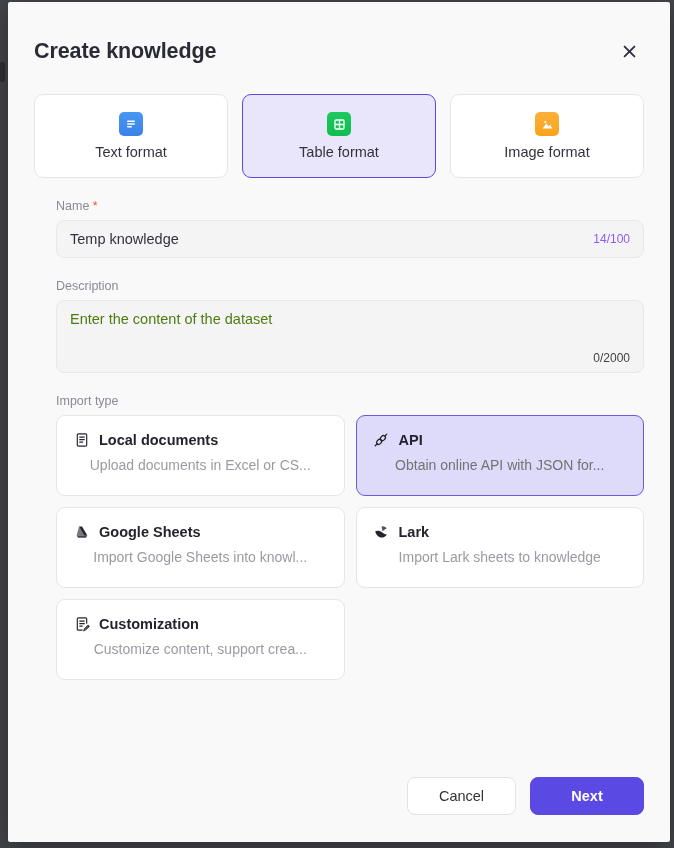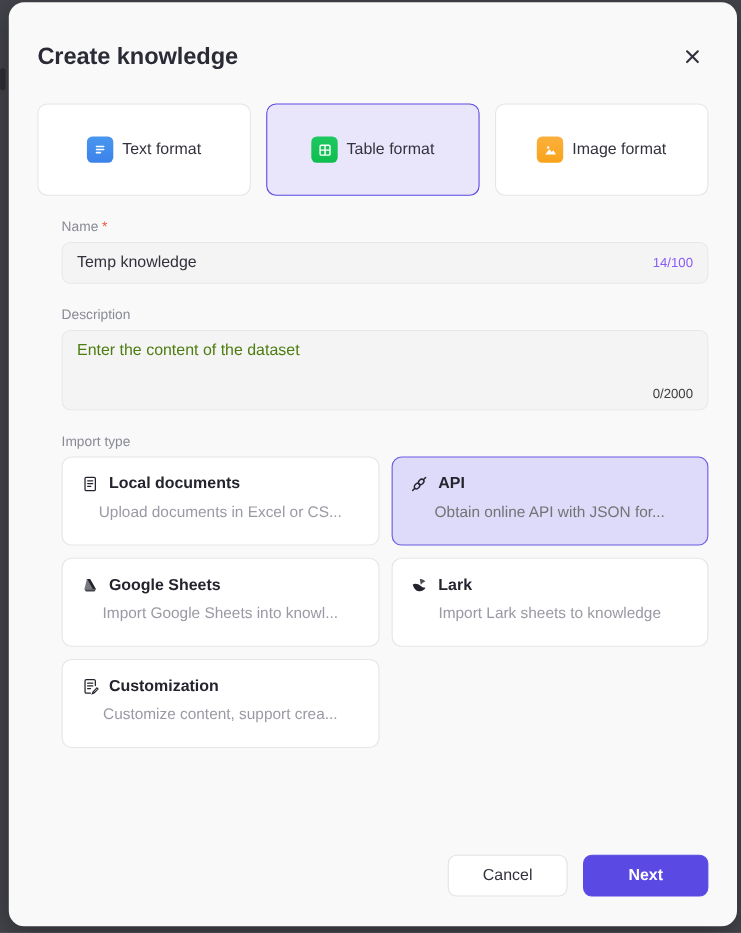--- a/index.html
+++ b/index.html
@@ -35,21 +35,21 @@
   }
 
   
   #modal {
     position: absolute;
     left: 8px;
     top: 2px;
     width: 662px;
     height: 840px;
     background: #f9f9fa;
-    border-radius: 14px;
+    border-radius: 2px;
     overflow: hidden;
     box-shadow: 0 6px 28px rgba(0,0,0,.35);
   }
 
   .modal-inner {
     position: absolute;
     inset: 0;
     padding: 0 26px;
   }
 
@@ -87,21 +87,21 @@
     gap: 14px;
   }
 
   .format-card {
     flex: 1;
     height: 84px;
     background: #ffffff;
     border: 1px solid #e6e6e9;
     border-radius: 9px;
     display: flex;
-    flex-direction: row;
+    flex-direction: column;
     align-items: center;
     justify-content: center;
     gap: 8px;
     cursor: pointer;
   }
 
   .format-card.selected {
     background: #e9e6fb;
     border: 1px solid #5a4ae3;
   }

